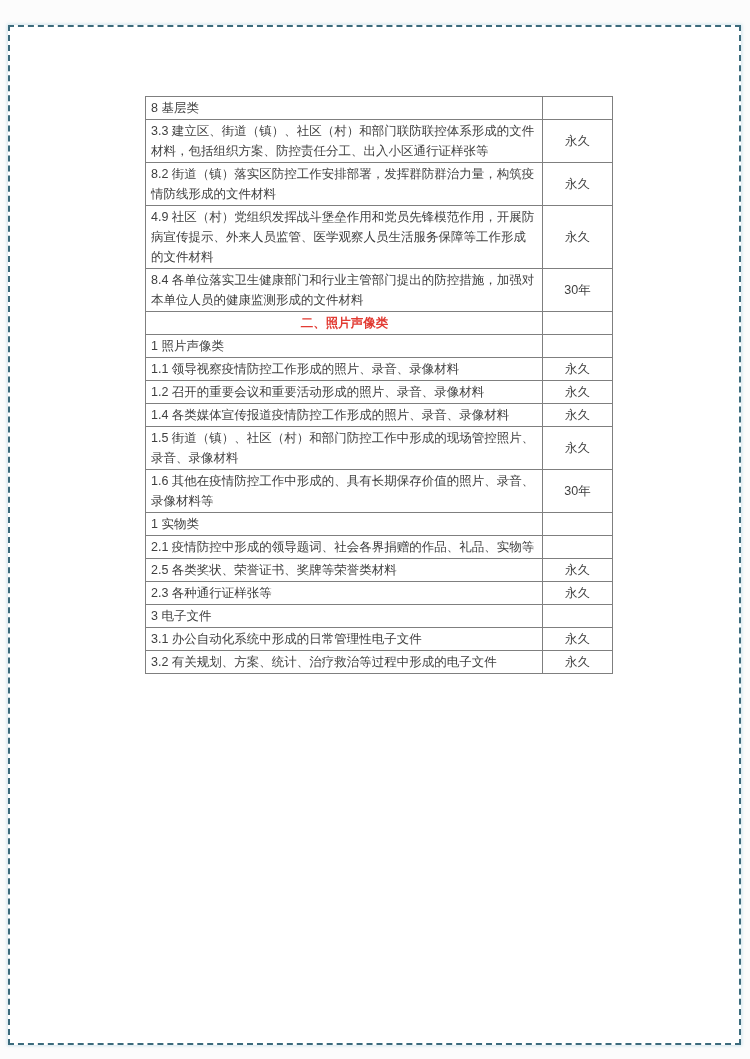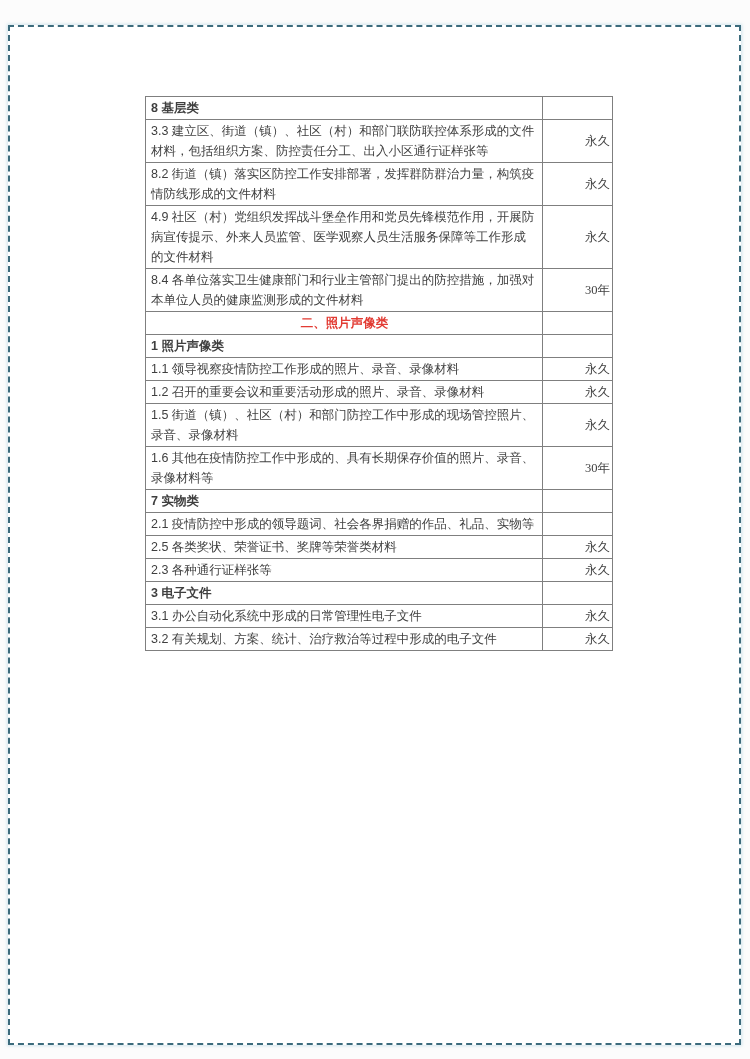--- a/index.html
+++ b/index.html
@@ -32,26 +32,25 @@
   table.archive-table td {
     border: 1px solid var(--table-border, #7f7f7f);
     font-size: 12.5px;
     line-height: 20px;
     padding: 1px 4px 1px 5px;
     color: var(--text-color, #3f3f3f);
     vertical-align: middle;
     word-break: break-all;
   }
   table.archive-table td.period {
-    text-align: right;
+    text-align: center;
     padding: 1px 2px;
-    font-family: Liberation Serif, serif;
   }
   tr.category td:first-child {
-    font-weight: bold;
+    font-weight: normal;
   }
   tr.section td:first-child {
     color: var(--section-red, #e23b33);
     font-weight: bold;
     text-align: center;
   }
 </style>
 </head>
 <body>
 
@@ -92,29 +91,33 @@
         </tr>
         <tr class="item">
           <td>1.1 领导视察疫情防控工作形成的照片、录音、录像材料</td>
           <td class="period">永久</td>
         </tr>
         <tr class="item">
           <td>1.2 召开的重要会议和重要活动形成的照片、录音、录像材料</td>
           <td class="period">永久</td>
         </tr>
         <tr class="item">
+          <td>1.4 各类媒体宣传报道疫情防控工作形成的照片、录音、录像材料</td>
+          <td class="period">永久</td>
+        </tr>
+        <tr class="item">
           <td>1.5 街道（镇）、社区（村）和部门防控工作中形成的现场管控照片、录音、录像材料</td>
           <td class="period">永久</td>
         </tr>
         <tr class="item">
           <td>1.6 其他在疫情防控工作中形成的、具有长期保存价值的照片、录音、录像材料等</td>
           <td class="period">30年</td>
         </tr>
         <tr class="category">
-          <td>7 实物类</td>
+          <td>1 实物类</td>
           <td class="period"></td>
         </tr>
         <tr class="item">
           <td>2.1 疫情防控中形成的领导题词、社会各界捐赠的作品、礼品、实物等</td>
           <td class="period"></td>
         </tr>
         <tr class="item">
           <td>2.5 各类奖状、荣誉证书、奖牌等荣誉类材料</td>
           <td class="period">永久</td>
         </tr>

